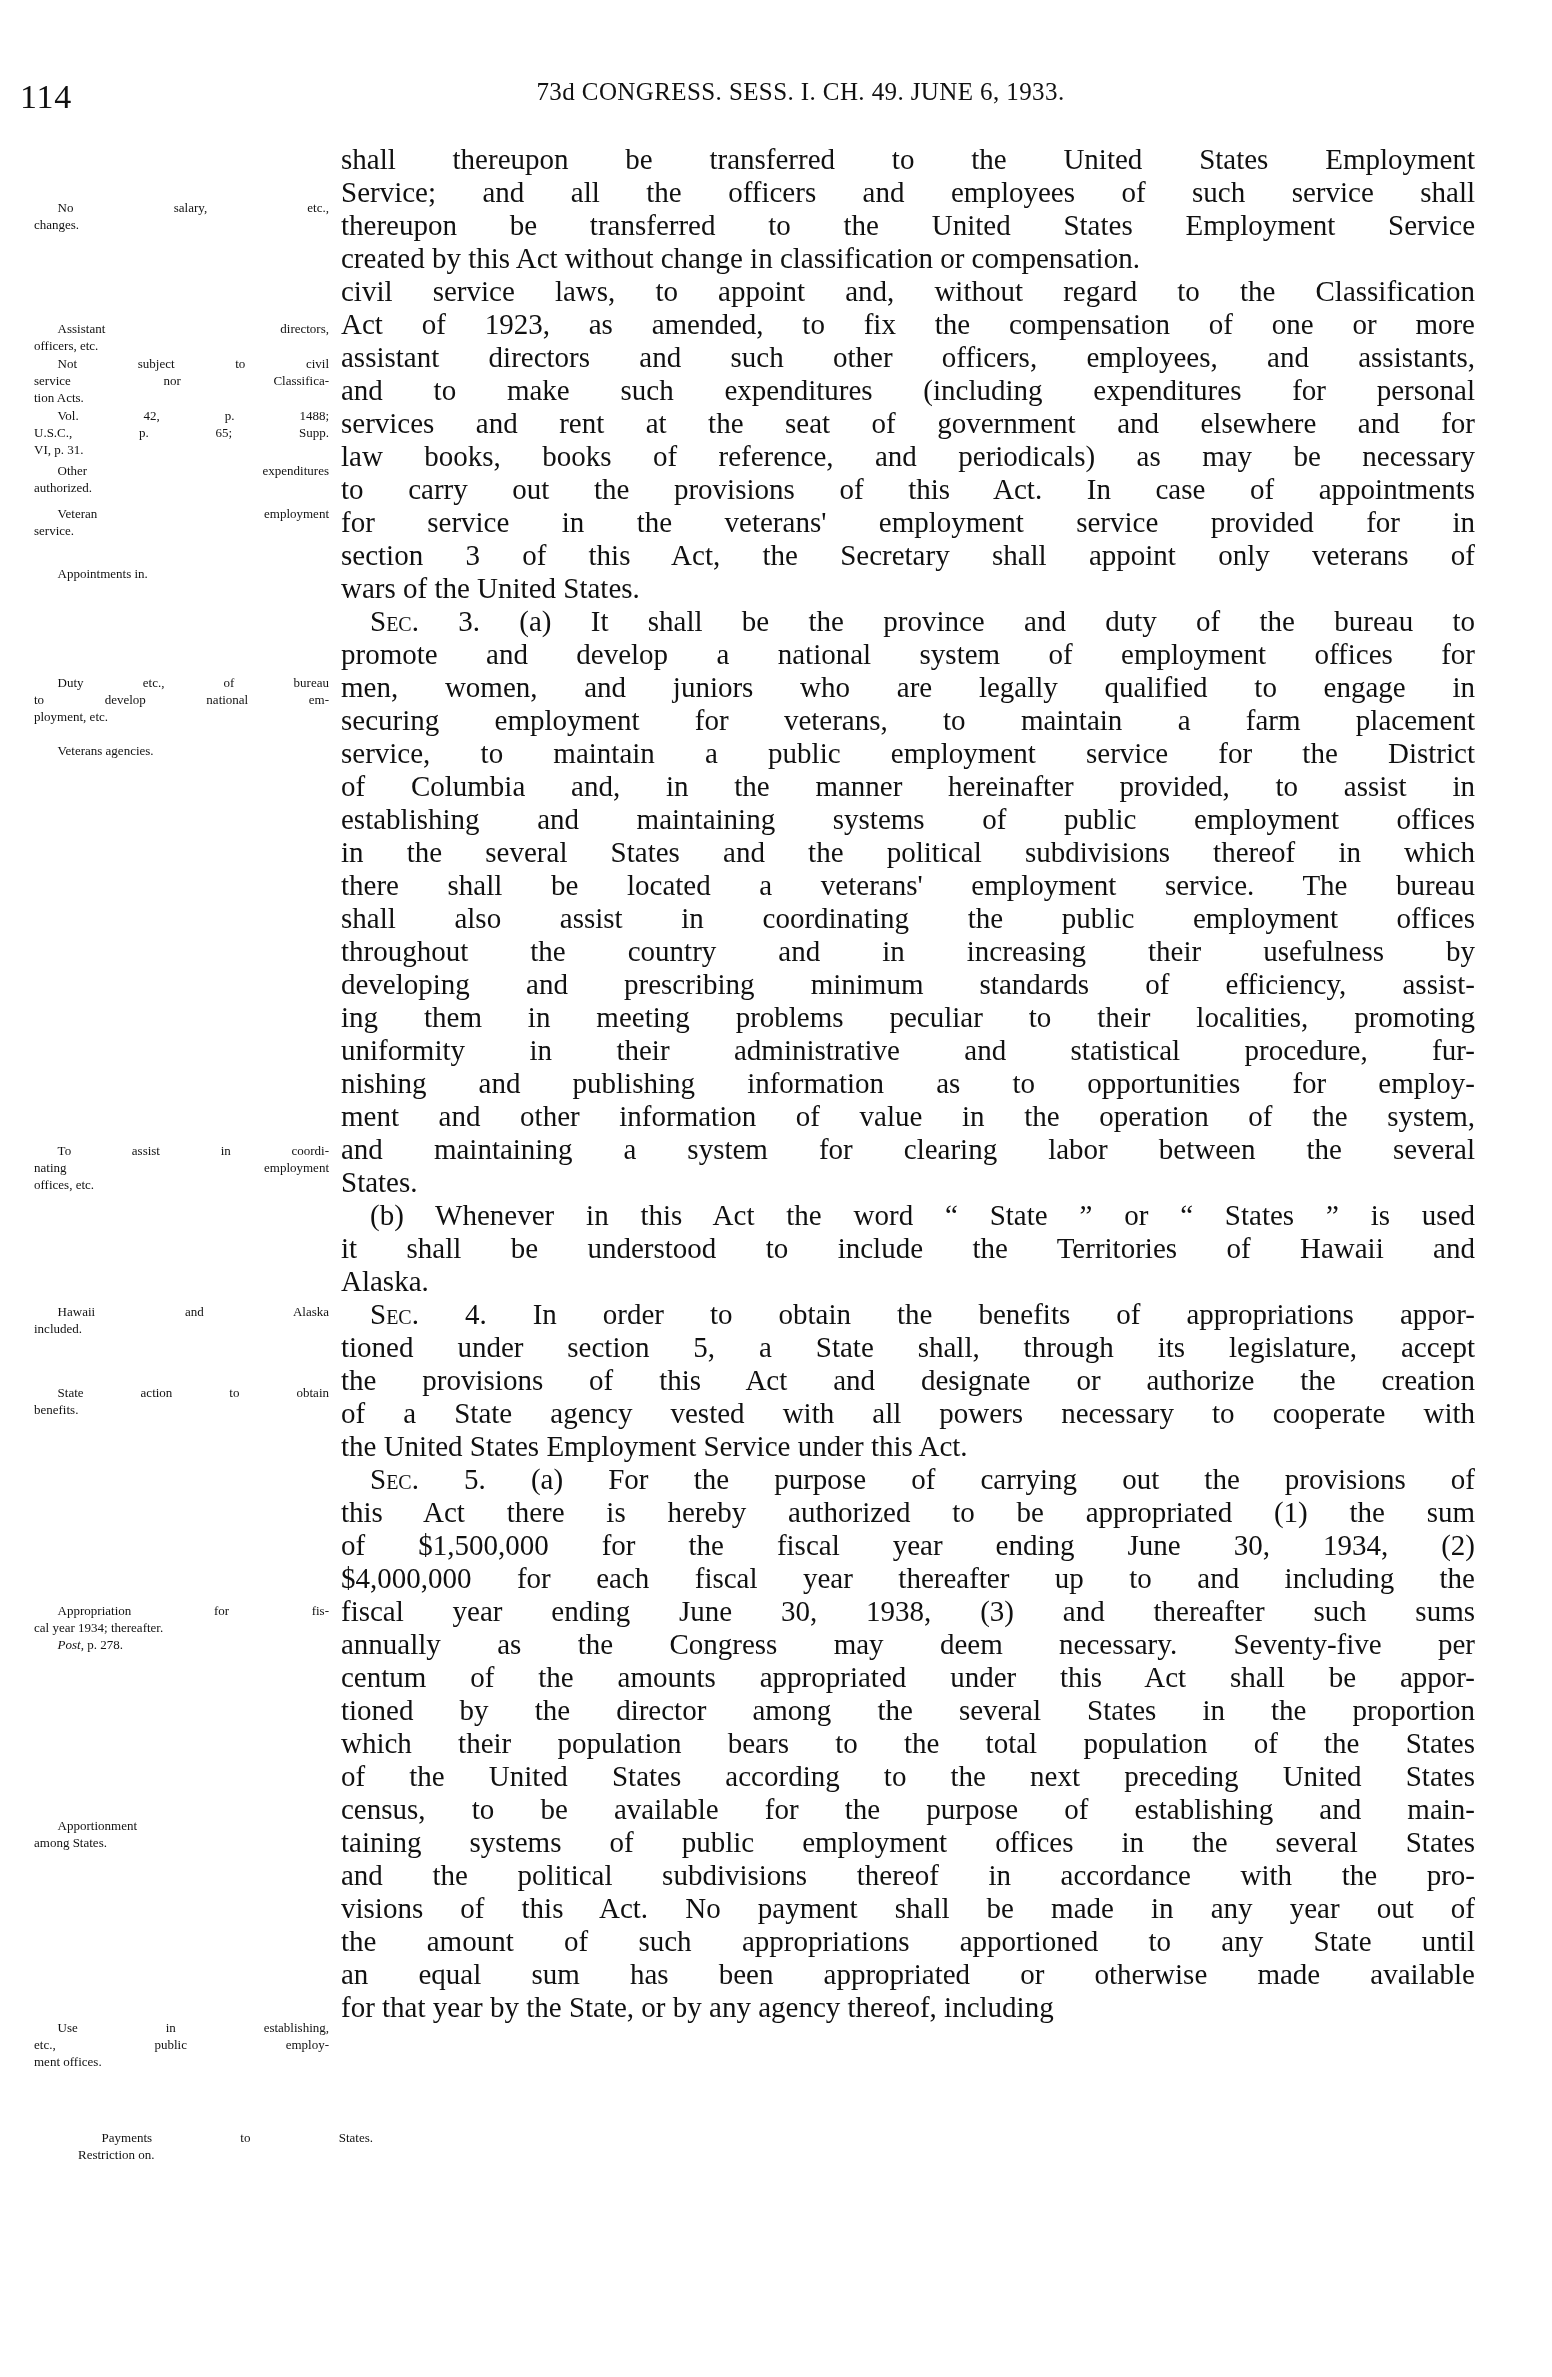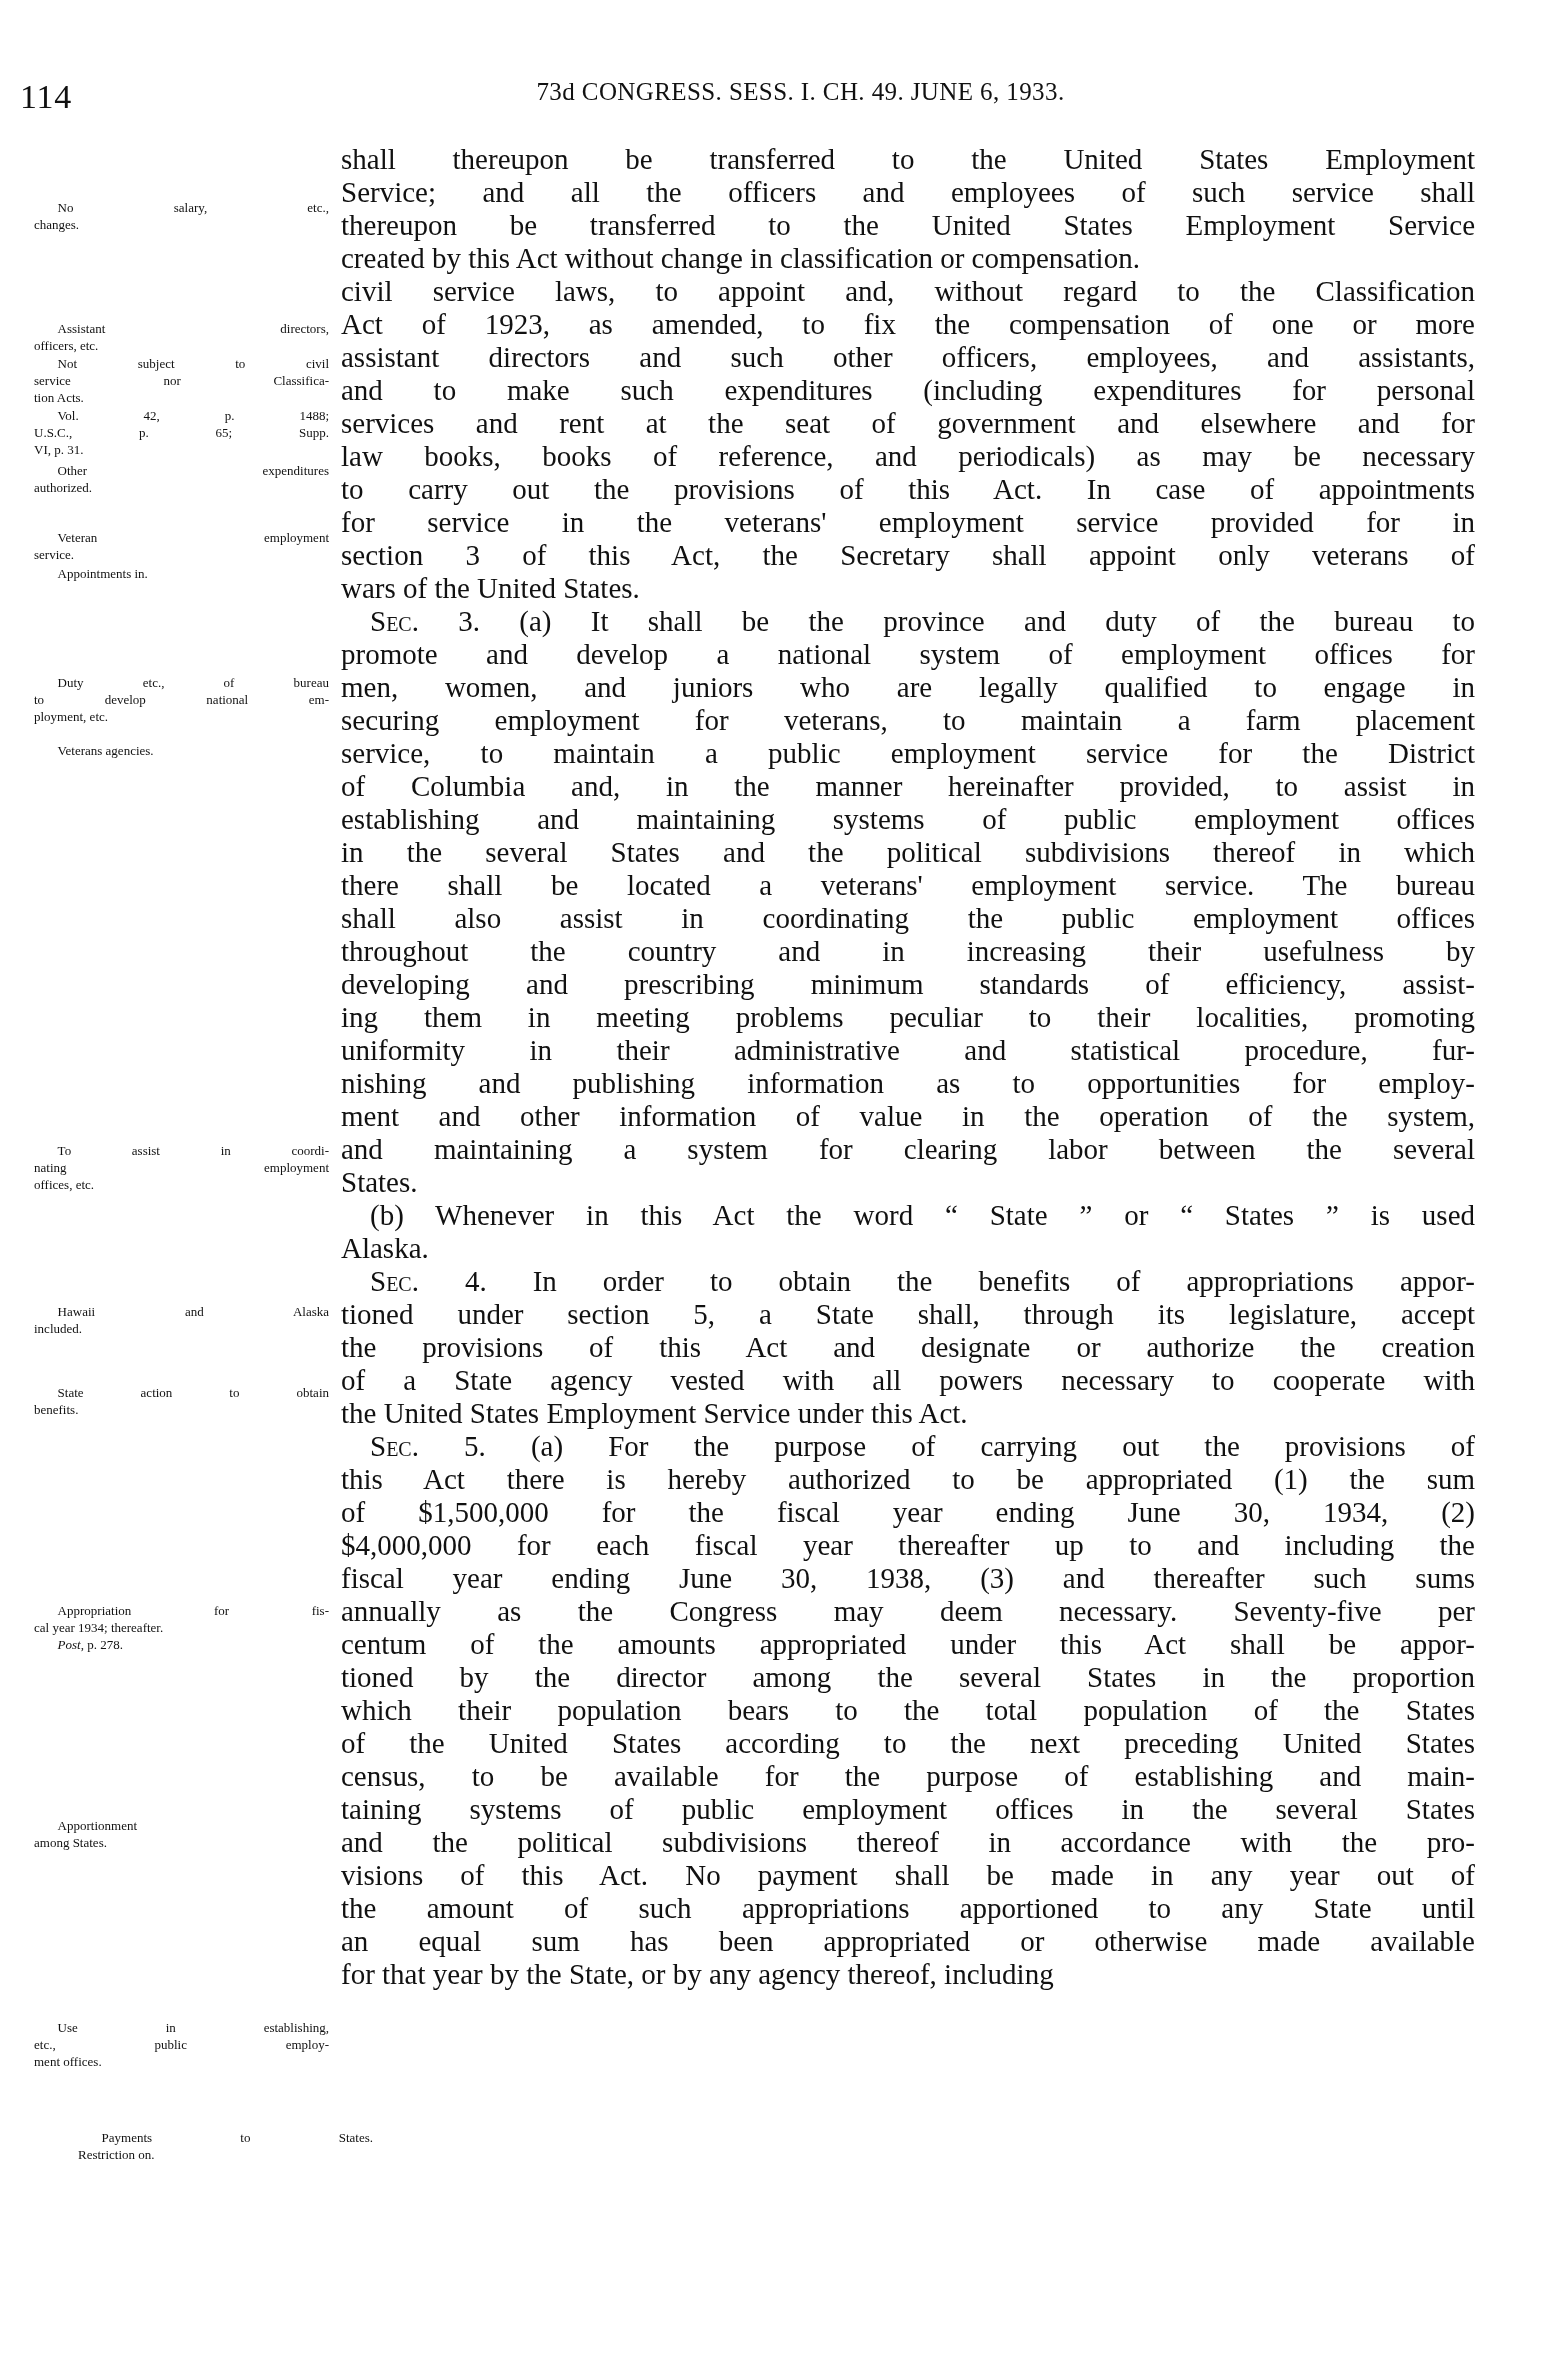--- a/index.html
+++ b/index.html
@@ -76,20 +76,21 @@
     <div class="line">shall also assist in coordinating the public employment offices</div>
     <div class="line">throughout the country and in increasing their usefulness by</div>
     <div class="line">developing and prescribing minimum standards of efficiency, assist-</div>
     <div class="line">ing them in meeting problems peculiar to their localities, promoting</div>
     <div class="line">uniformity in their administrative and statistical procedure, fur-</div>
     <div class="line">nishing and publishing information as to opportunities for employ-</div>
     <div class="line">ment and other information of value in the operation of the system,</div>
     <div class="line">and maintaining a system for clearing labor between the several</div>
     <div class="line last">States.</div>
     <div class="line indent">(b) Whenever in this Act the word “ State ” or “ States ” is used</div>
+    <div class="line">it shall be understood to include the Territories of Hawaii and</div>
     <div class="line last">Alaska.</div>
     <div class="line indent"><span class="smallcaps">Sec.</span> 4. In order to obtain the benefits of appropriations appor-</div>
     <div class="line">tioned under section 5, a State shall, through its legislature, accept</div>
     <div class="line">the provisions of this Act and designate or authorize the creation</div>
     <div class="line">of a State agency vested with all powers necessary to cooperate with</div>
     <div class="line last">the United States Employment Service under this Act.</div>
     <div class="line indent"><span class="smallcaps">Sec.</span> 5. (a) For the purpose of carrying out the provisions of</div>
     <div class="line">this Act there is hereby authorized to be appropriated (1) the sum</div>
     <div class="line">of $1,500,000 for the fiscal year ending June 30, 1934, (2)</div>
     <div class="line">$4,000,000 for each fiscal year thereafter up to and including the</div>
@@ -124,21 +125,21 @@
     </div>
     <div class="note" style="top: 407px;">
       <span class="nl first">Vol. 42, p. 1488;</span>
       <span class="nl">U.S.C., p. 65; Supp.</span>
       <span class="nl last">VI, p. 31.</span>
     </div>
     <div class="note" style="top: 462px;">
       <span class="nl first">Other expenditures</span>
       <span class="nl last">authorized.</span>
     </div>
-    <div class="note" style="top: 529px;">
+    <div class="note" style="top: 505px;">
       <span class="nl first">Veteran employment</span>
       <span class="nl last">service.</span>
     </div>
     <div class="note" style="top: 565px;">
       <span class="nl first-only">Appointments in.</span>
     </div>
     <div class="note" style="top: 674px;">
       <span class="nl first">Duty etc., of bureau</span>
       <span class="nl">to develop national em-</span>
       <span class="nl last">ployment, etc.</span>

